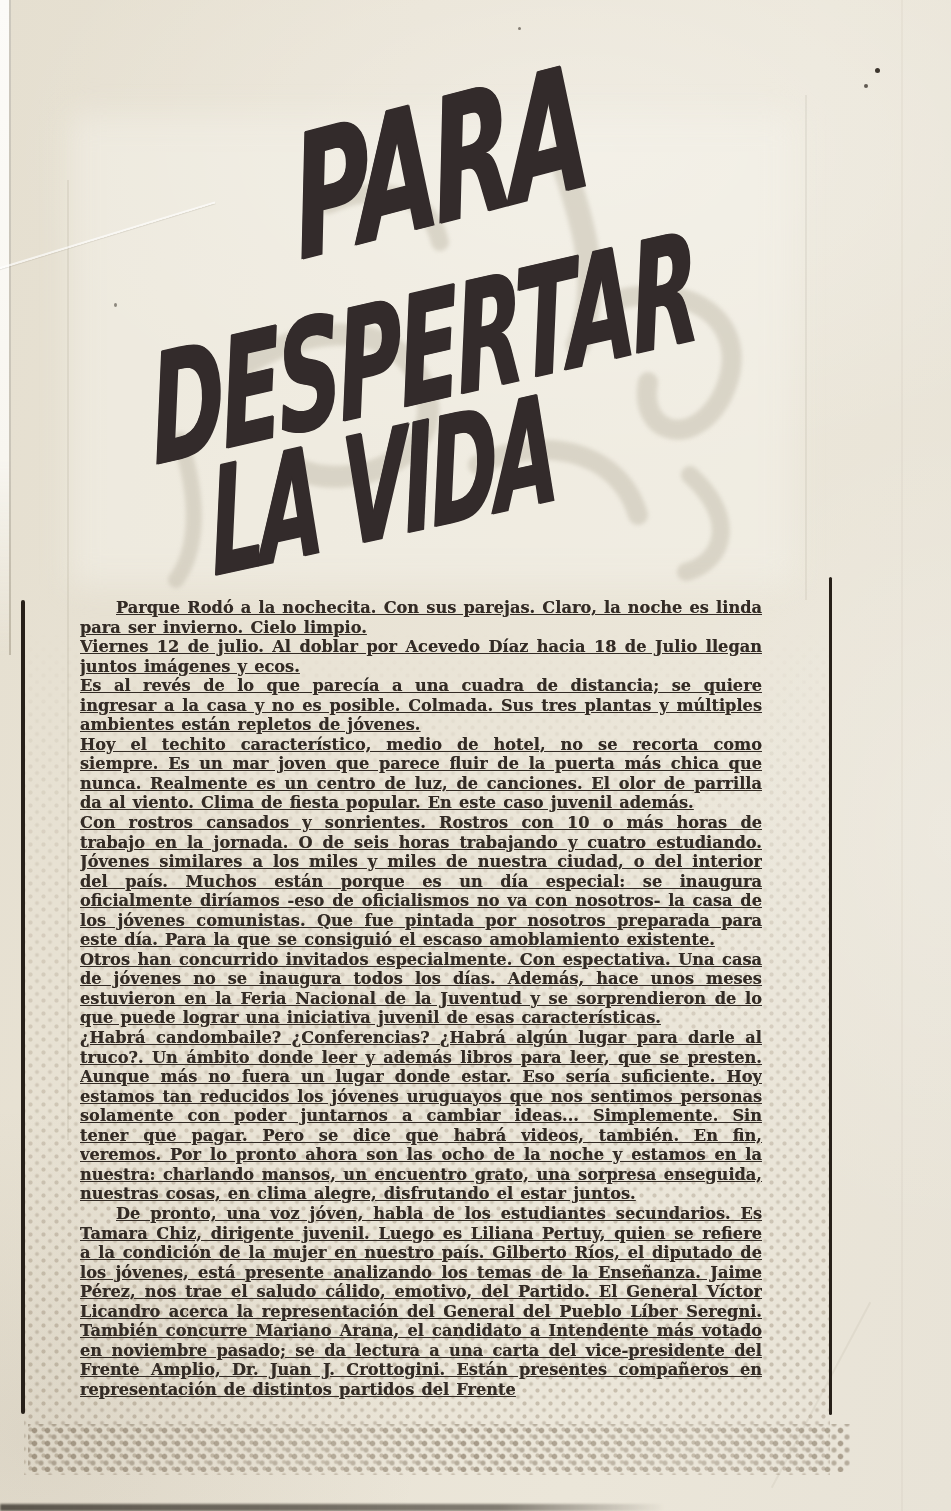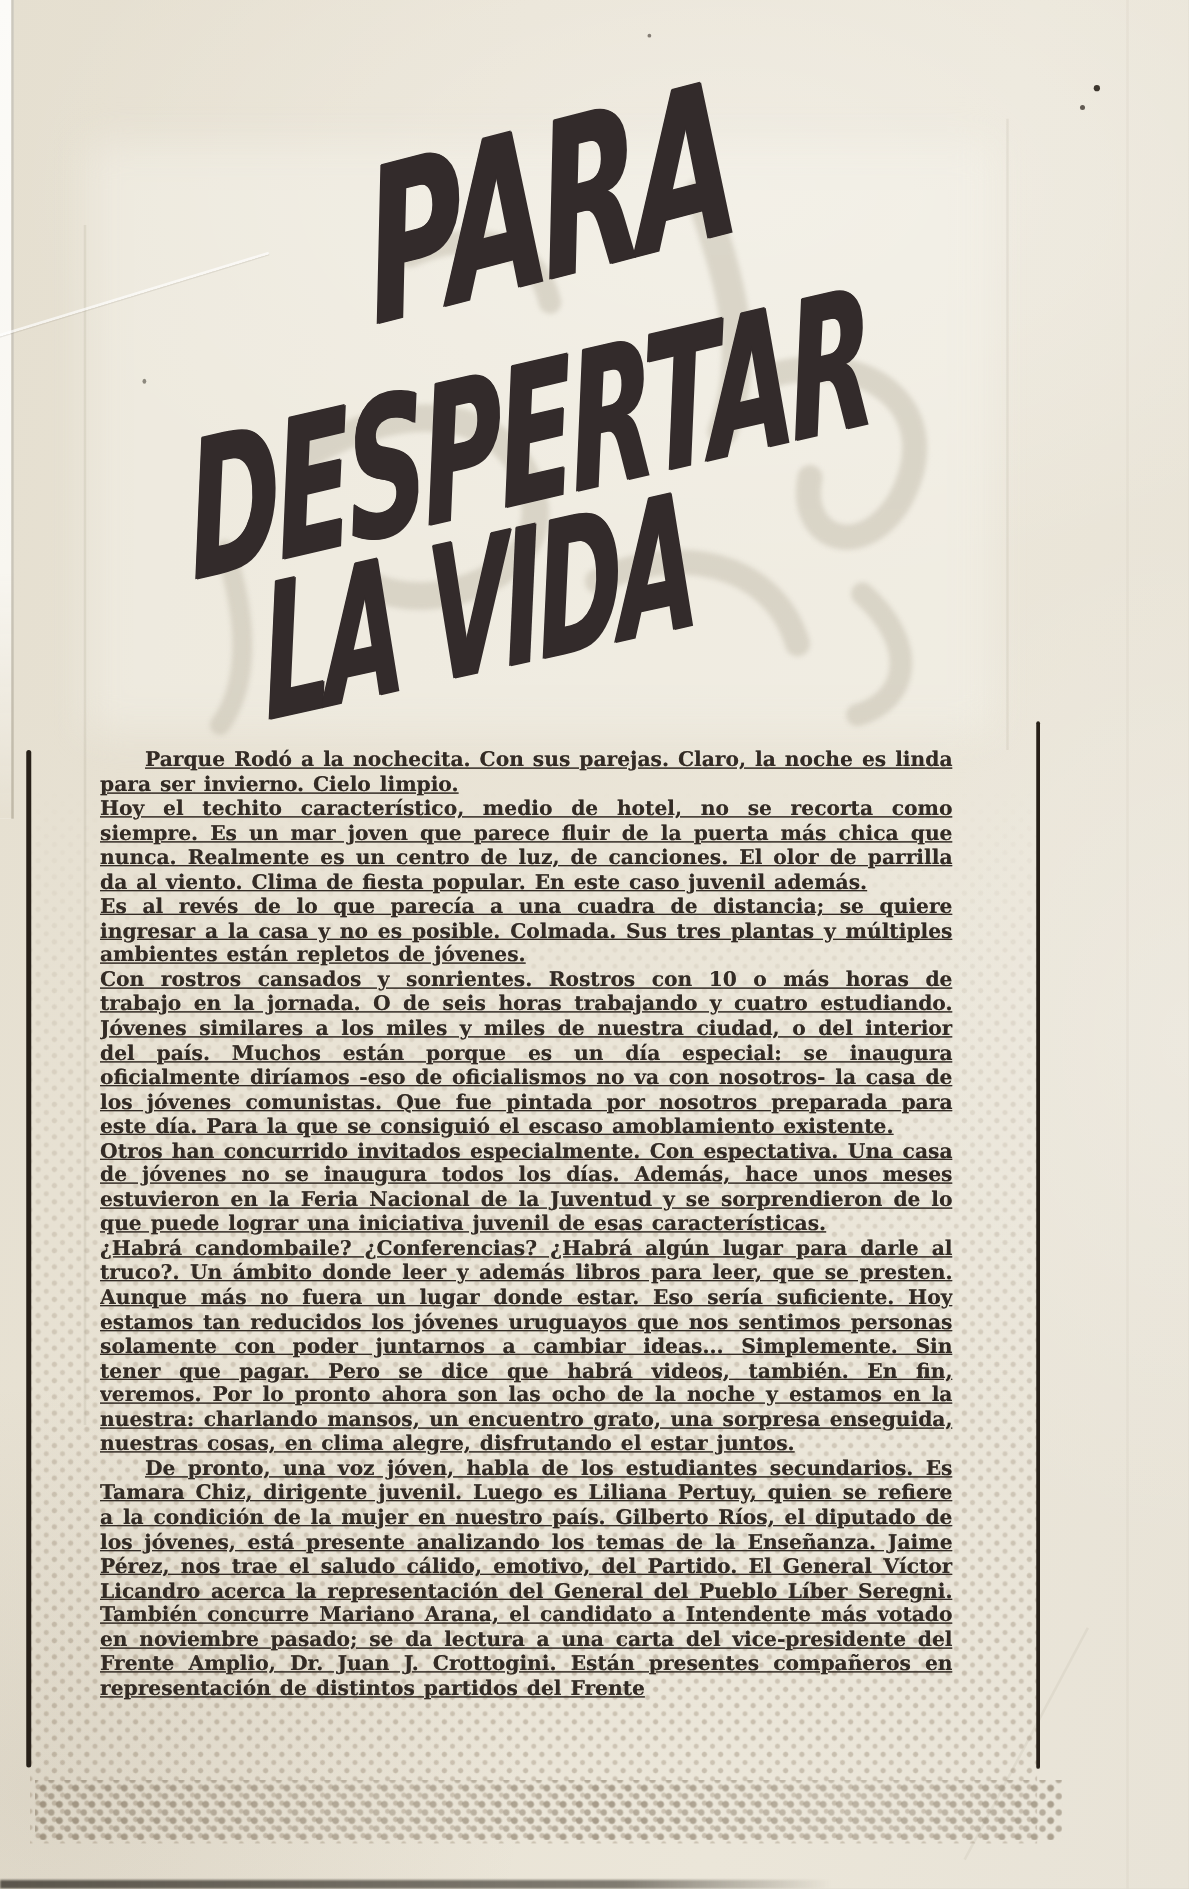--- a/index.html
+++ b/index.html
@@ -126,22 +126,23 @@
   <div class="rule rule-right"></div>
 
   <div>
     <div class="t-line t1">PARA</div>
     <div class="t-line t2">DESPERTAR</div>
     <div class="t-line t3">LA VIDA</div>
   </div>
 
   <div class="article">
     <p class="indent">Parque Rodó a la nochecita. Con sus parejas. Claro, la noche es linda para ser invierno. Cielo limpio.</p>
+    <p>Viernes 12 de julio. Al doblar por Acevedo Díaz hacia 18 de Julio llegan juntos imágenes y ecos.</p>
+    <p>Es al revés de lo que parecía a una cuadra de distancia; se quiere ingresar a la casa y no es posible. Colmada. Sus tres plantas y múltiples ambientes están repletos de jóvenes.</p>
     <p>Hoy el techito característico, medio de hotel, no se recorta como siempre. Es un mar joven que parece fluir de la puerta más chica que nunca. Realmente es un centro de luz, de canciones. El olor de parrilla da al viento. Clima de fiesta popular. En este caso juvenil además.</p>
-    <p>Es al revés de lo que parecía a una cuadra de distancia; se quiere ingresar a la casa y no es posible. Colmada. Sus tres plantas y múltiples ambientes están repletos de jóvenes.</p>
     <p>Con rostros cansados y sonrientes. Rostros con 10 o más horas de trabajo en la jornada. O de seis horas trabajando y cuatro estudiando. Jóvenes similares a los miles y miles de nuestra ciudad, o del interior del país. Muchos están porque es un día especial: se inaugura oficialmente diríamos -eso de oficialismos no va con nosotros- la casa de los jóvenes comunistas. Que fue pintada por nosotros preparada para este día. Para la que se consiguió el escaso amoblamiento existente.</p>
     <p>Otros han concurrido invitados especialmente. Con espectativa. Una casa de jóvenes no se inaugura todos los días. Además, hace unos meses estuvieron en la Feria Nacional de la Juventud y se sorprendieron de lo que puede lograr una iniciativa juvenil de esas características.</p>
     <p>¿Habrá candombaile? ¿Conferencias? ¿Habrá algún lugar para darle al truco?. Un ámbito donde leer y además libros para leer, que se presten. Aunque más no fuera un lugar donde estar. Eso sería suficiente. Hoy estamos tan reducidos los jóvenes uruguayos que nos sentimos personas solamente con poder juntarnos a cambiar ideas... Simplemente. Sin tener que pagar. Pero se dice que habrá videos, también. En fin, veremos. Por lo pronto ahora son las ocho de la noche y estamos en la nuestra: charlando mansos, un encuentro grato, una sorpresa enseguida, nuestras cosas, en clima alegre, disfrutando el estar juntos.</p>
     <p class="indent">De pronto, una voz jóven, habla de los estudiantes secundarios. Es Tamara Chiz, dirigente juvenil. Luego es Liliana Pertuy, quien se refiere a la condición de la mujer en nuestro país. Gilberto Ríos, el diputado de los jóvenes, está presente analizando los temas de la Enseñanza. Jaime Pérez, nos trae el saludo cálido, emotivo, del Partido. El General Víctor Licandro acerca la representación del General del Pueblo Líber Seregni. También concurre Mariano Arana, el candidato a Intendente más votado en noviembre pasado; se da lectura a una carta del vice-presidente del Frente Amplio, Dr. Juan J. Crottogini. Están presentes compañeros en representación de distintos partidos del Frente</p>
   </div>
 
   <div class="speck s1"></div>
   <div class="speck s2"></div>
   <div class="speck s3"></div>
   <div class="speck s4"></div>

